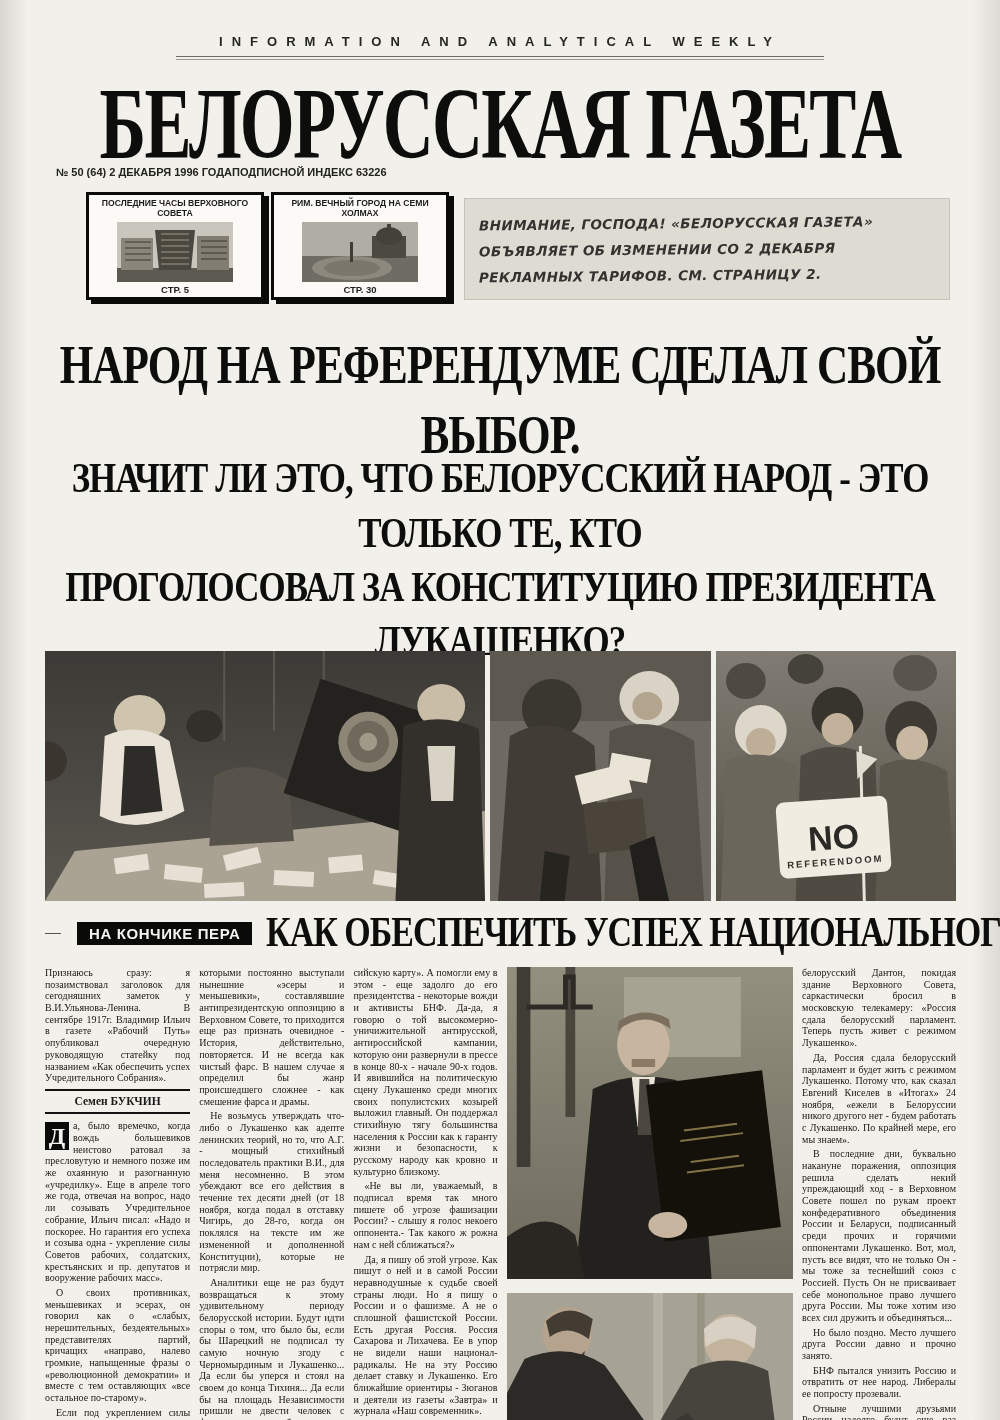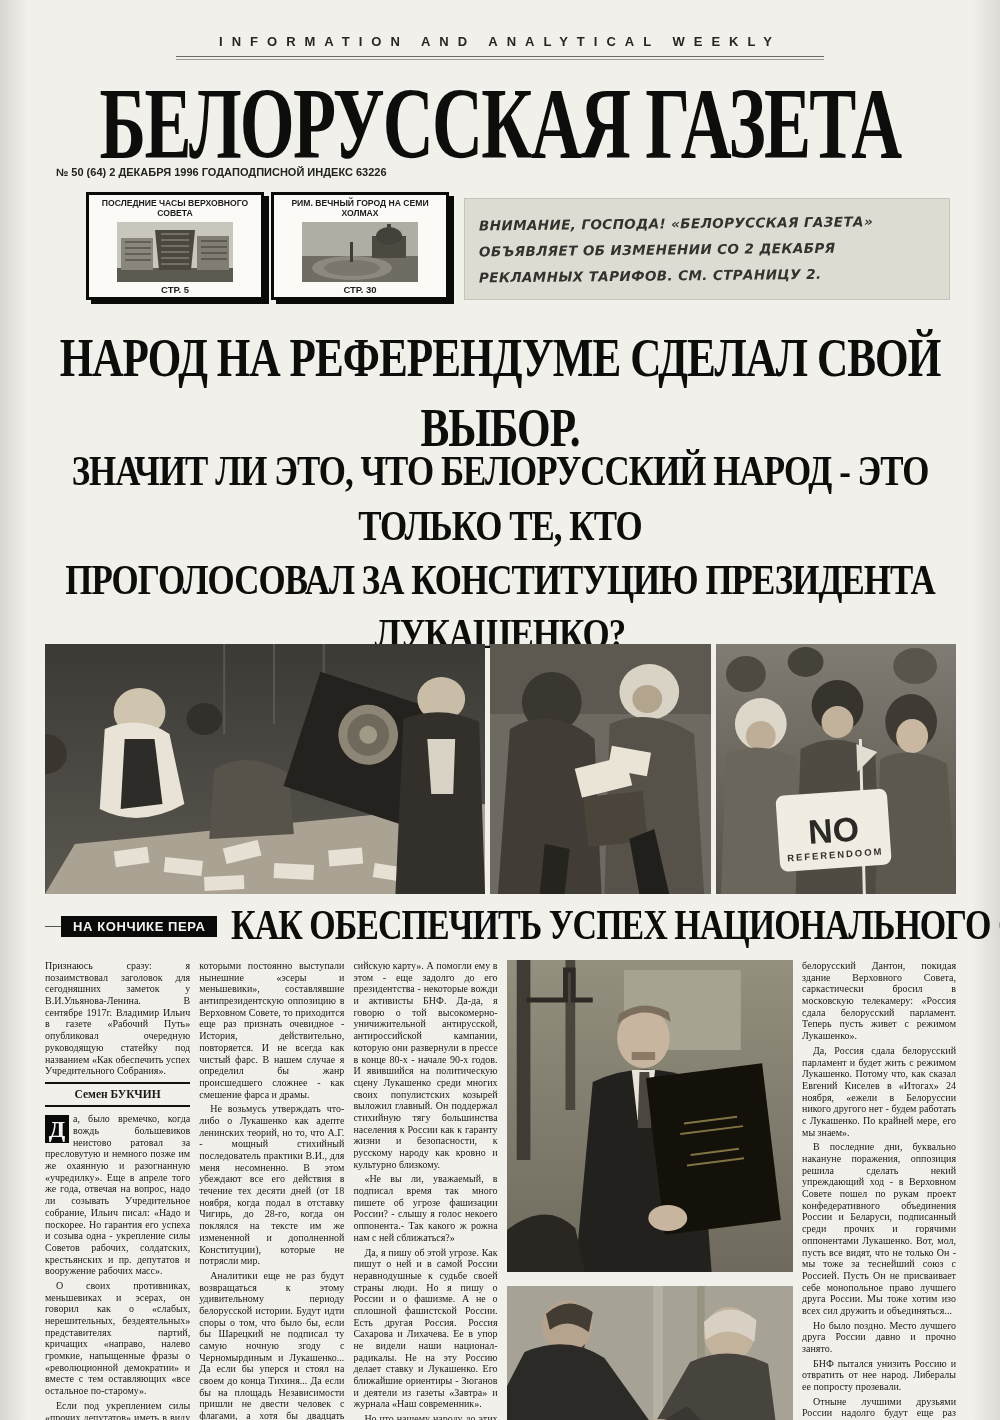--- a/index.html
+++ b/index.html
@@ -27,36 +27,36 @@
   .teaser-title{font-family:"Liberation Sans",sans-serif;font-size:8.6px;font-weight:bold;
     text-align:center;line-height:1.15;color:#1c1c1a;}
   .teaser-img{flex:1;display:flex;align-items:center;justify-content:center;margin:3px 0 2px;}
   .teaser-page{font-family:"Liberation Sans",sans-serif;font-size:9.5px;font-weight:bold;color:#1c1c1a;}
   .announce{flex:1;margin-left:8px;background:#dedbd3;border:1px solid #c6c3ba;
     display:flex;flex-direction:column;justify-content:space-evenly;padding:6px 14px;box-sizing:border-box;margin-top:6px;}
   .announce div{font-family:"DejaVu Sans",sans-serif;font-style:italic;font-weight:bold;
     font-size:13.5px;color:#33322e;letter-spacing:0.4px;transform:rotate(-0.6deg);white-space:nowrap;}
 
   
-  .headline{margin-top:22px;text-align:center;}
+  .headline{margin-top:29px;text-align:center;}
   .headline .l1{font-size:45px;font-weight:bold;line-height:58px;letter-spacing:-1px;
     transform:scale(0.96,1.22);transform-origin:center top;color:#0d0d0b;}
   .headline .l2{font-size:36px;font-weight:bold;line-height:46px;letter-spacing:-1px;
     transform:scale(0.97,1.18);transform-origin:center top;margin-top:6px;white-space:pre-line;color:#0d0d0b;}
 
   
   .photo-row{display:flex;gap:5px;margin:16px 44px 0 45px;height:250px;}
   .photo{background:#55524c;position:relative;overflow:hidden;}
   .photo svg{display:block;width:100%;height:100%;}
   .ph1{width:442px;}.ph2{width:222px;}.ph3{width:241px;}
 
   
   .section-head{display:flex;align-items:center;margin:12px 44px 0 45px;}
   .kicker{background:#0a0a08;color:#f4f3ef;font-family:"Liberation Sans",sans-serif;
-    font-size:13px;font-weight:bold;letter-spacing:0.6px;padding:3px 12px;white-space:nowrap;}
+    font-size:15px;font-weight:bold;letter-spacing:0.6px;padding:3px 12px;margin-left:16px;white-space:nowrap;}
   .kicker-line{flex:0 0 16px;height:1px;background:#55554f;margin-top:1px;}
   .section-title{font-size:35px;font-weight:bold;letter-spacing:-1px;line-height:40px;
     transform:scale(0.97,1.18);transform-origin:left center;margin-left:14px;white-space:nowrap;color:#0d0d0b;}
 
   
   .article{display:flex;gap:9px;margin:14px 44px 0 45px;height:612px;
     font-size:10px;line-height:1.17;text-align:justify;color:#191917;}
   .col{overflow:hidden;}
   .c1{width:149px;}.c2{width:149px;}.c3{width:148px;}.c4{width:158px;}
   .mid{width:294px;display:flex;flex-direction:column;gap:14px;}

